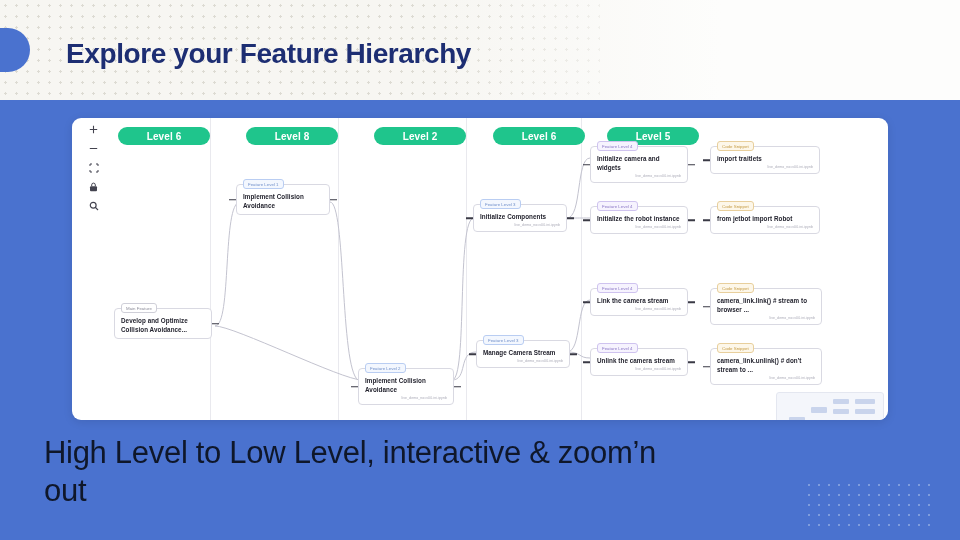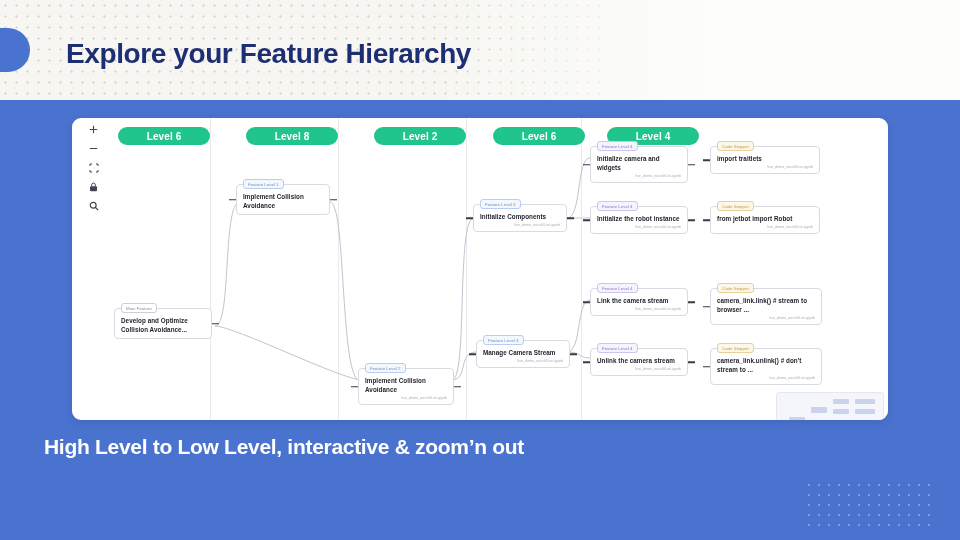--- a/index.html
+++ b/index.html
@@ -132,21 +132,21 @@
     border: 1px solid #e4e7f0;
     border-radius: 3px;
     overflow: hidden;
   }
   .mm-node { position: absolute; background: #c9d4ec; border-radius: 1px; }
 
   
   .caption {
     position: absolute; left: 44px; top: 434px;
     width: 640px;
-    font-size: 21px; font-weight: bold; color: #ffffff;
+    font-size: 31px; font-weight: normal; color: #0f172a;
     line-height: 1.22; letter-spacing: -.3px;
   }
 
   
   .bottom-dots {
     position: absolute; right: 26px; bottom: 14px;
     width: 130px; height: 46px;
     background-image: radial-gradient(#7f9ddd 1.3px, transparent 1.4px);
     background-size: 10px 10px;
   }
@@ -196,21 +196,21 @@
         <circle cx="4.2" cy="4.2" r="2.9"></circle>
           <path d="M6.4 6.4L9 9"></path>
       </svg>
     </div>
   </div>
 
   <div class="level-badge" style="left:46px">Level 6</div>
   <div class="level-badge" style="left:174px">Level 8</div>
   <div class="level-badge" style="left:302px">Level 2</div>
   <div class="level-badge" style="left:421px">Level 6</div>
-  <div class="level-badge" style="left:535px">Level 4</div>
+  <div class="level-badge" style="left:535px">Level 5</div>
 
   <svg class="edges">
     <g fill="none" stroke="#c3c3cf" stroke-width="1">
 
       <path d="M143 208 C 160 208, 150 84, 168 84"></path>
 
       <path d="M143 208 C 162 208, 270 262, 290 262"></path>
 
       <path d="M258 84 C 274 84, 268 250, 286 262"></path>
 

